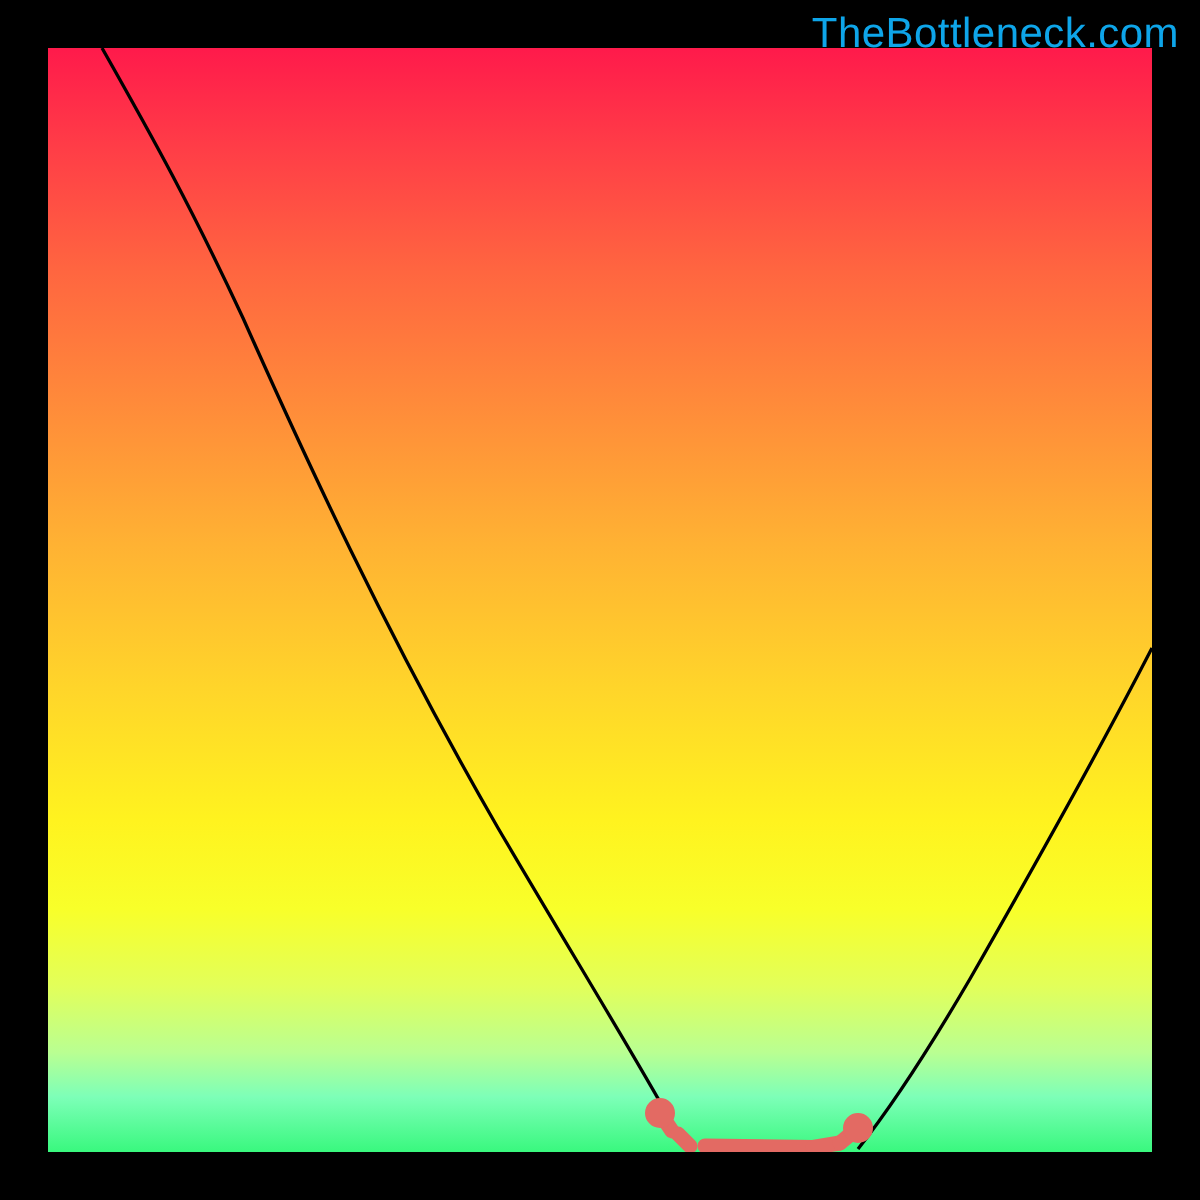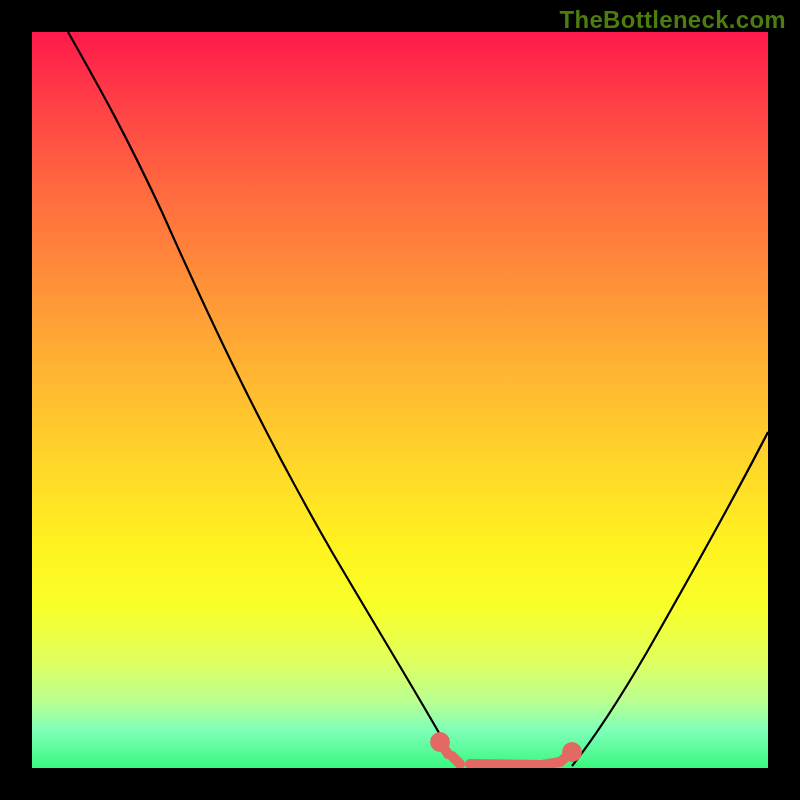--- a/index.html
+++ b/index.html
@@ -14,23 +14,23 @@
   .frame {
     position: relative;
     width: 800px;
     height: 800px;
     background: #000;
   }
   .watermark {
     position: absolute;
     top: 6px;
     right: 14px;
-    color: #4d7c0f;
-    font-size: 24px;
-    font-weight: 700;
+    color: #0ea5e9;
+    font-size: 28px;
+    font-weight: 400;
     letter-spacing: 0.3px;
     z-index: 5;
   }
   .plot-area {
     position: absolute;
     left: 32px;
     top: 32px;
     width: 736px;
     height: 736px;
     background: linear-gradient(to bottom,

